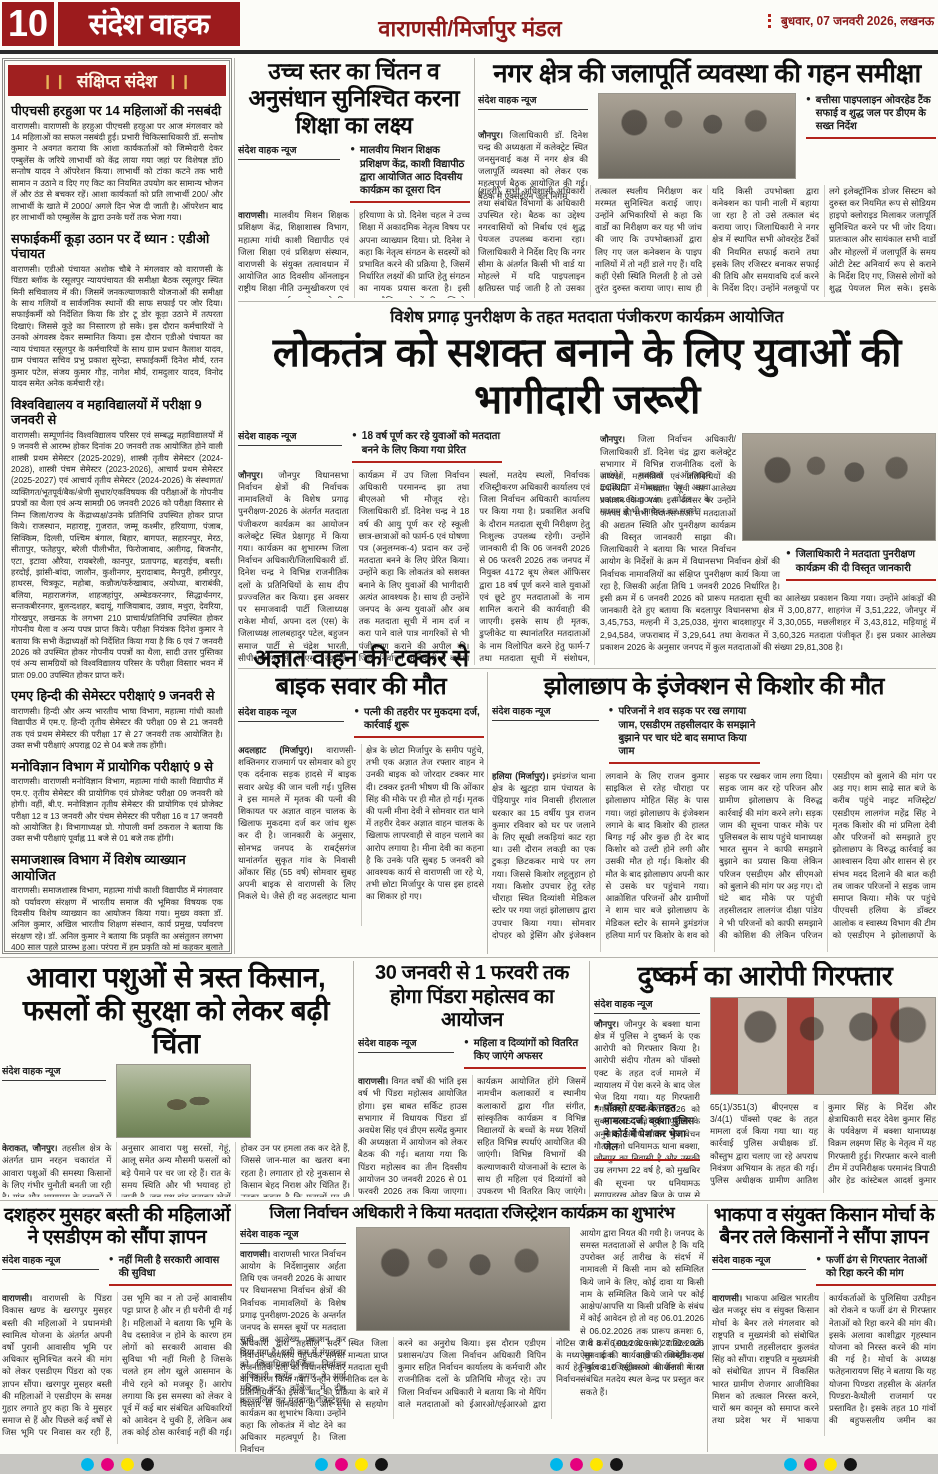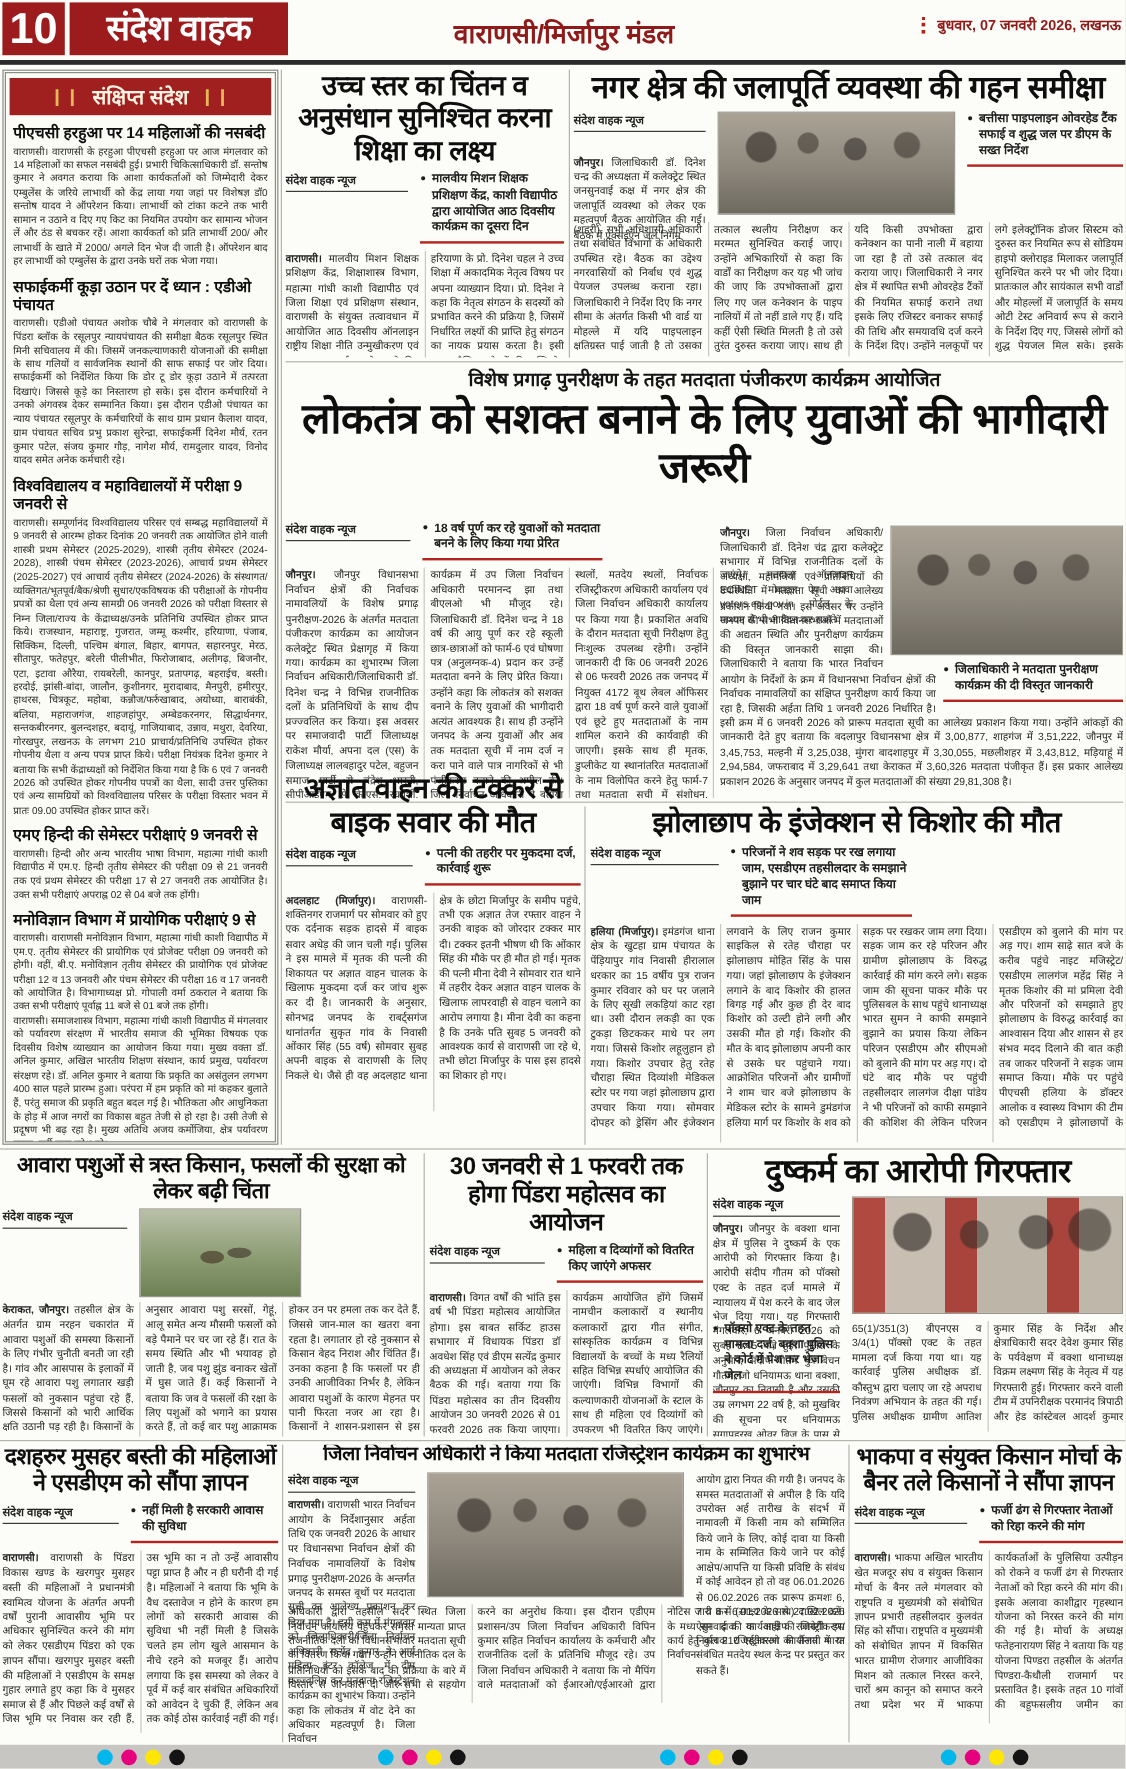--- a/index.html
+++ b/index.html
@@ -76,20 +76,21 @@
     <h3 class="brief-h">पीएचसी हरहुआ पर 14 महिलाओं की नसबंदी</h3>
     <p class="brief-b">वाराणसी। वाराणसी के हरहुआ पीएचसी हरहुआ पर आज मंगलवार को 14 महिलाओं का सफल नसबंदी हुई। प्रभारी चिकित्साधिकारी डॉ. सन्तोष कुमार ने अवगत कराया कि आशा कार्यकर्ताओं को जिम्मेदारी देकर एम्बुलेंस के जरिये लाभार्थी को केंद्र लाया गया जहां पर विशेषज्ञ डॉ0 सन्तोष यादव ने ऑपरेशन किया। लाभार्थी को टांका कटने तक भारी सामान न उठाने व दिए गए किट का नियमित उपयोग कर सामान्य भोजन लें और ठंड से बचकर रहें। आशा कार्यकर्ता को प्रति लाभार्थी 200/ और लाभार्थी के खाते में 2000/ अगले दिन भेज दी जाती है। ऑपरेशन बाद हर लाभार्थी को एम्बुलेंस के द्वारा उनके घरों तक भेजा गया।</p>
     <h3 class="brief-h">सफाईकर्मी कूड़ा उठान पर दें ध्यान : एडीओ पंचायत</h3>
     <p class="brief-b">वाराणसी। एडीओ पंचायत अशोक चौबे ने मंगलवार को वाराणसी के पिंडरा ब्लॉक के रसूलपुर न्यायपंचायत की समीक्षा बैठक रसूलपुर स्थित मिनी सचिवालय में की। जिसमें जनकल्याणकारी योजनाओं की समीक्षा के साथ गलियों व सार्वजनिक स्थानों की साफ सफाई पर जोर दिया। सफाईकर्मी को निर्देशित किया कि डोर टू डोर कूड़ा उठाने में तत्परता दिखाएं। जिससे कूड़े का निस्तारण हो सके। इस दौरान कर्मचारियों ने उनको अंगवस्त्र देकर सम्मानित किया। इस दौरान एडीओ पंचायत का न्याय पंचायत रसूलपुर के कर्मचारियों के साथ ग्राम प्रधान कैलाश यादव, ग्राम पंचायत सचिव प्रभु प्रकाश सुरेन्द्रा, सफाईकर्मी दिनेश मौर्य, रतन कुमार पटेल, संजय कुमार गौड़, नागेश मौर्य, रामदुलार यादव, विनोद यादव समेत अनेक कर्मचारी रहे।</p>
     <h3 class="brief-h">विश्वविद्यालय व महाविद्यालयों में परीक्षा 9 जनवरी से</h3>
     <p class="brief-b">वाराणसी। सम्पूर्णानंद विश्वविद्यालय परिसर एवं सम्बद्ध महाविद्यालयों में 9 जनवरी से आरम्भ होकर दिनांक 20 जनवरी तक आयोजित होने वाली शास्त्री प्रथम सेमेस्टर (2025-2029), शास्त्री तृतीय सेमेस्टर (2024-2028), शास्त्री पंचम सेमेस्टर (2023-2026), आचार्य प्रथम सेमेस्टर (2025-2027) एवं आचार्य तृतीय सेमेस्टर (2024-2026) के संस्थागत/व्यक्तिगत/भूतपूर्व/बैक/श्रेणी सुधार/एकविषयक की परीक्षाओं के गोपनीय प्रपत्रों का थैला एवं अन्य सामग्री 06 जनवरी 2026 को परीक्षा विस्तार से निम्न जिला/राज्य के केंद्राध्यक्ष/उनके प्रतिनिधि उपस्थित होकर प्राप्त किये। राजस्थान, महाराष्ट्र, गुजरात, जम्मू कश्मीर, हरियाणा, पंजाब, सिक्किम, दिल्ली, पश्चिम बंगाल, बिहार, बागपत, सहारनपुर, मेरठ, सीतापुर, फतेहपुर, बरेली पीलीभीत, फिरोजाबाद, अलीगढ़, बिजनौर, एटा, इटावा औरैया, रायबरेली, कानपुर, प्रतापगढ़, बहराईच, बस्ती। हरदोई, झांसी-बांदा, जालौन, कुशीनगर, मुरादाबाद, मैनपुरी, हमीरपुर, हाथरस, चित्रकूट, महोबा, कन्नौज/फर्रुखाबाद, अयोध्या, बाराबंकी, बलिया, महाराजगंज, शाहजहांपुर, अम्बेडकरनगर, सिद्धार्थनगर, सन्तकबीरनगर, बुलन्दशहर, बदायूं, गाजियाबाद, उन्नाव, मथुरा, देवरिया, गोरखपुर, लखनऊ के लगभग 210 प्राचार्य/प्रतिनिधि उपस्थित होकर गोपनीय थैला व अन्य पपत्र प्राप्त किये। परीक्षा नियंत्रक दिनेश कुमार ने बताया कि सभी केंद्राध्यक्षों को निर्देशित किया गया है कि 6 एवं 7 जनवरी 2026 को उपस्थित होकर गोपनीय पपत्रों का थैला, सादी उत्तर पुस्तिका एवं अन्य सामग्रियों को विश्वविद्यालय परिसर के परीक्षा विस्तार भवन में प्रातः 09.00 उपस्थित होकर प्राप्त करें।</p>
     <h3 class="brief-h">एमए हिन्दी की सेमेस्टर परीक्षाएं 9 जनवरी से</h3>
     <p class="brief-b">वाराणसी। हिन्दी और अन्य भारतीय भाषा विभाग, महात्मा गांधी काशी विद्यापीठ में एम.ए. हिन्दी तृतीय सेमेस्टर की परीक्षा 09 से 21 जनवरी तक एवं प्रथम सेमेस्टर की परीक्षा 17 से 27 जनवरी तक आयोजित है। उक्त सभी परीक्षाएं अपराह्न 02 से 04 बजे तक होंगी।</p>
     <h3 class="brief-h">मनोविज्ञान विभाग में प्रायोगिक परीक्षाएं 9 से</h3>
     <p class="brief-b">वाराणसी। वाराणसी मनोविज्ञान विभाग, महात्मा गांधी काशी विद्यापीठ में एम.ए. तृतीय सेमेस्टर की प्रायोगिक एवं प्रोजेक्ट परीक्षा 09 जनवरी को होगी। वहीं, बी.ए. मनोविज्ञान तृतीय सेमेस्टर की प्रायोगिक एवं प्रोजेक्ट परीक्षा 12 व 13 जनवरी और पंचम सेमेस्टर की परीक्षा 16 व 17 जनवरी को आयोजित है। विभागाध्यक्ष प्रो. गोपाली वर्मा ठकराल ने बताया कि उक्त सभी परीक्षाएं पूर्वाह्न 11 बजे से 01 बजे तक होंगी।</p>
+    <h3 class="brief-h">समाजशास्त्र विभाग में विशेष व्याख्यान आयोजित</h3>
     <p class="brief-b">वाराणसी। समाजशास्त्र विभाग, महात्मा गांधी काशी विद्यापीठ में मंगलवार को पर्यावरण संरक्षण में भारतीय समाज की भूमिका विषयक एक दिवसीय विशेष व्याख्यान का आयोजन किया गया। मुख्य वक्ता डॉ. अनिल कुमार, अखिल भारतीय शिक्षण संस्थान, कार्य प्रमुख, पर्यावरण संरक्षण रहे। डॉ. अनिल कुमार ने बताया कि प्रकृति का असंतुलन लगभग 400 साल पहले प्रारम्भ हुआ। परंपरा में हम प्रकृति को मां कहकर बुलाते हैं, परंतु समाज की प्रकृति बहुत बदल गई है। भौतिकता और आधुनिकता के होड़ में आज नगरों का विकास बहुत तेजी से हो रहा है। उसी तेजी से प्रदूषण भी बढ़ रहा है। मुख्य अतिथि अजय कर्मोजिया, क्षेत्र पर्यावरण प्रमुख, पूर्वी उत्तर प्रदेश रहे।</p>
 
   </section>
 
   <section class="abs art" style="left:238px;top:58px;width:232px;height:240px">
     <h2 class="hl" style="font-size:23px">उच्च स्तर का चिंतन व अनुसंधान सुनिश्चित करना शिक्षा का लक्ष्य</h2>
     <div class="toprow">
       <div class="byline" style="width:46%">संदेश वाहक न्यूज</div>
       <div class="bullet" style="width:54%">
         <span class="dot">●</span>
@@ -120,21 +121,21 @@
     </div>
     <div class="body cols4" style="height:112px">(शहरी), सभी अधिशासी अधिकारी तथा संबंधित विभागों के अधिकारी उपस्थित रहे। बैठक का उद्देश्य नगरवासियों को निर्बाध एवं शुद्ध पेयजल उपलब्ध कराना रहा। जिलाधिकारी ने निर्देश दिए कि नगर सीमा के अंतर्गत किसी भी वार्ड या मोहल्ले में यदि पाइपलाइन क्षतिग्रस्त पाई जाती है तो उसका तत्काल स्थलीय निरीक्षण कर मरम्मत सुनिश्चित कराई जाए। उन्होंने अभिकारियों से कहा कि वार्डों का निरीक्षण कर यह भी जांच की जाए कि उपभोक्ताओं द्वारा लिए गए जल कनेक्शन के पाइप नालियों में तो नहीं डाले गए हैं। यदि कहीं ऐसी स्थिति मिलती है तो उसे तुरंत दुरुस्त कराया जाए। साथ ही यदि किसी उपभोक्ता द्वारा कनेक्शन का पानी नाली में बहाया जा रहा है तो उसे तत्काल बंद कराया जाए। जिलाधिकारी ने नगर क्षेत्र में स्थापित सभी ओवरहेड टैंकों की नियमित सफाई कराने तथा इसके लिए रजिस्टर बनाकर सफाई की तिथि और समयावधि दर्ज करने के निर्देश दिए। उन्होंने नलकूपों पर लगे इलेक्ट्रॉनिक डोजर सिस्टम को दुरुस्त कर नियमित रूप से सोडियम हाइपो क्लोराइड मिलाकर जलापूर्ति सुनिश्चित करने पर भी जोर दिया। प्रातःकाल और सायंकाल सभी वार्डों और मोहल्लों में जलापूर्ति के समय ओटी टेस्ट अनिवार्य रूप से कराने के निर्देश दिए गए, जिससे लोगों को शुद्ध पेयजल मिल सके। इसके अलावा सभी नलकूपों और मिनी नलकूपों के आसपास प्रतिदिन साफ-सफाई कराने तथा इसकी जिम्मेदारी पम्प चालकों की निगरानी में सुनिश्चित कराने को कहा गया। जिलाधिकारी ने यह भी निर्देश दिया कि पिछले एक वर्ष में जलापूर्ति से संबंधित जितनी भी शिकायतें दर्ज हुई हैं, उनका पुनः निरीक्षण कर फीडबैक के साथ रिपोर्ट प्रस्तुत की जाए। बैठक में मुख्य राजस्व अधिकारी अजय अम्बष्ट, एक्सईएन जल निगम शहरी सचिन सिंह सहित अन्य अधिकारी उपस्थित रहे।</div>
   </section>
 
   <div class="abs vrule" style="left:234px;top:58px;height:896px"></div>
   <div class="abs vrule" style="left:474px;top:58px;height:240px"></div>
   <div class="abs hrule" style="left:238px;top:301px;width:698px"></div>
 
   <section class="abs art" style="left:238px;top:305px;width:698px;height:360px">
     <p class="kicker" style="font-size:16px">विशेष प्रगाढ़ पुनरीक्षण के तहत मतदाता पंजीकरण कार्यक्रम आयोजित</p>
-    <h1 class="hl" style="font-size:35px;margin:2px 0 22px 0">लोकतंत्र को सशक्त बनाने के लिए युवाओं की भागीदारी जरूरी</h1>
+    <h1 class="hl" style="font-size:40px;margin:2px 0 6px 0">लोकतंत्र को सशक्त बनाने के लिए युवाओं की भागीदारी जरूरी</h1>
     <div style="display:flex;gap:10px">
 
       <div style="width:352px">
         <div class="toprow" style="margin-top:0">
           <div class="byline" style="width:104px">संदेश वाहक न्यूज</div>
           <div class="bullet" style="width:150px">
             <span class="dot">●</span>
             <span>18 वर्ष पूर्ण कर रहे युवाओं को मतदाता बनने के लिए किया गया प्रेरित</span>
           </div>
         </div>
@@ -194,21 +195,21 @@
     </div>
     <div class="body cols4" style="height:182px">
       <span class="dl">हलिया (मिर्जापुर)।</span>
       <span>इमंडगंज थाना क्षेत्र के खुटहा ग्राम पंचायत के पेंड़ियापुर गांव निवासी हीरालाल धरकार का 15 वर्षीय पुत्र राजन कुमार रविवार को घर पर जलाने के लिए सूखी लकड़ियां काट रहा था। उसी दौरान लकड़ी का एक टुकड़ा छिटककर माथे पर लग गया। जिससे किशोर लहूलुहान हो गया। किशोर उपचार हेतु रतेह चौराहा स्थित दिव्यांशी मेडिकल स्टोर पर गया जहां झोलाछाप द्वारा उपचार किया गया। सोमवार दोपहर को ड्रेसिंग और इंजेक्शन लगवाने के लिए राजन कुमार साइकिल से रतेह चौराहा पर झोलाछाप मोहित सिंह के पास गया। जहां झोलाछाप के इंजेक्शन लगाने के बाद किशोर की हालत बिगड़ गई और कुछ ही देर बाद किशोर को उल्टी होने लगी और उसकी मौत हो गई। किशोर की मौत के बाद झोलाछाप अपनी कार से उसके घर पहुंचाने गया। आक्रोशित परिजनों और ग्रामीणों ने शाम चार बजे झोलाछाप के मेडिकल स्टोर के सामने डुमंडगंज हलिया मार्ग पर किशोर के शव को सड़क पर रखकर जाम लगा दिया। सड़क जाम कर रहे परिजन और ग्रामीण झोलाछाप के विरुद्ध कार्रवाई की मांग करने लगे। सड़क जाम की सूचना पाकर मौके पर पुलिसबल के साथ पहुंचे थानाध्यक्ष भारत सुमन ने काफी समझाने बुझाने का प्रयास किया लेकिन परिजन एसडीएम और सीएमओ को बुलाने की मांग पर अड़ गए। दो घंटे बाद मौके पर पहुंची तहसीलदार लालगंज दीक्षा पांडेय ने भी परिजनों को काफी समझाने की कोशिश की लेकिन परिजन एसडीएम को बुलाने की मांग पर अड़ गए। शाम साढ़े सात बजे के करीब पहुंचे नाइट मजिस्ट्रेट/एसडीएम लालगंज महेंद्र सिंह ने मृतक किशोर की मां प्रमिला देवी और परिजनों को समझाते हुए झोलाछाप के विरुद्ध कार्रवाई का आश्वासन दिया और शासन से हर संभव मदद दिलाने की बात कही तब जाकर परिजनों ने सड़क जाम समाप्त किया। मौके पर पहुंचे पीएचसी हलिया के डॉक्टर आलोक व स्वास्थ्य विभाग की टीम को एसडीएम ने झोलाछापों के विरुद्ध कोई कार्रवाई नहीं करने पर जमकर फटकार लगाई। मृतक अपने माता-पिता का इकलौता बेटा था मृतक की एक दस वर्षीया बहन है। पिता हीरालाल मुम्बई में रहकर मेहनत मजदूरी करता है। थानाध्यक्ष इमंडगंज भारत सुमन ने बताया कि झोलाछाप मोहित सिंह के विरुद्ध मुकदमा दर्ज कर कार्रवाई की जा रही है। शव को पोस्टमार्टम के लिए भेज दिया गया।</span>
     </div>
   </section>
 
   <div class="abs hrule" style="left:0;top:957px;width:938px"></div>
 
   <section class="abs art" style="left:2px;top:961px;width:348px;height:236px">
-    <h2 class="hl" style="font-size:18px">आवारा पशुओं से त्रस्त किसान, फसलों की सुरक्षा को लेकर बढ़ी चिंता</h2>
+    <h2 class="hl" style="font-size:28px">आवारा पशुओं से त्रस्त किसान, फसलों की सुरक्षा को लेकर बढ़ी चिंता</h2>
     <div class="toprow" style="margin-bottom:4px">
       <div class="byline" style="width:30%">संदेश वाहक न्यूज</div>
       <div class="photo p-field" style="width:38%;height:72px"></div>
       <div style="flex:1"></div>
     </div>
     <div class="body cols3" style="height:118px">
       <span class="dl">केराकत, जौनपुर।</span>
       <span>तहसील क्षेत्र के अंतर्गत ग्राम नरहन चकारांत में आवारा पशुओं की समस्या किसानों के लिए गंभीर चुनौती बनती जा रही है। गांव और आसपास के इलाकों में घूम रहे आवारा पशु लगातार खड़ी फसलों को नुकसान पहुंचा रहे हैं, जिससे किसानों को भारी आर्थिक क्षति उठानी पड़ रही है। किसानों के अनुसार आवारा पशु सरसों, गेहूं, आलू समेत अन्य मौसमी फसलों को बड़े पैमाने पर चर जा रहे हैं। रात के समय स्थिति और भी भयावह हो जाती है, जब पशु झुंड बनाकर खेतों में घुस जाते हैं। कई किसानों ने बताया कि जब वे फसलों की रक्षा के लिए पशुओं को भगाने का प्रयास करते हैं, तो कई बार पशु आक्रामक होकर उन पर हमला तक कर देते हैं, जिससे जान-माल का खतरा बना रहता है। लगातार हो रहे नुकसान से किसान बेहद निराश और चिंतित हैं। उनका कहना है कि फसलों पर ही उनकी आजीविका निर्भर है, लेकिन आवारा पशुओं के कारण मेहनत पर पानी फिरता नजर आ रहा है। किसानों ने शासन-प्रशासन से इस गंभीर समस्या पर शीघ्र संज्ञान लेने की मांग की है। ग्रामीणों की मांग है कि आवारा पशुओं को पकड़कर उन्हें गौशालाओं में रखा जाए, ताकि खेतों और किसानों की फसलें सुरक्षित रह सकें। किसानों ने चेतावनी दी है कि यदि जल्द ही इस समस्या का समाधान नहीं हुआ, तो उनकी आजीविका पर गंभीर संकट खड़ा हो जाएगा और वे आंदोलन के लिए भी मजबूर हो सकते हैं।</span>
     </div>
   </section>

